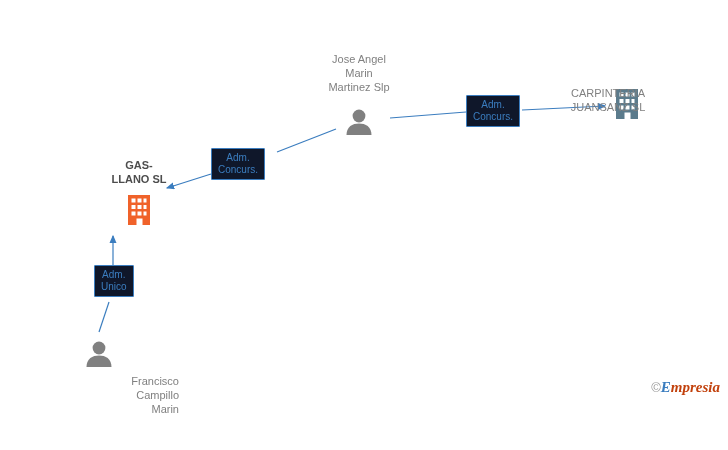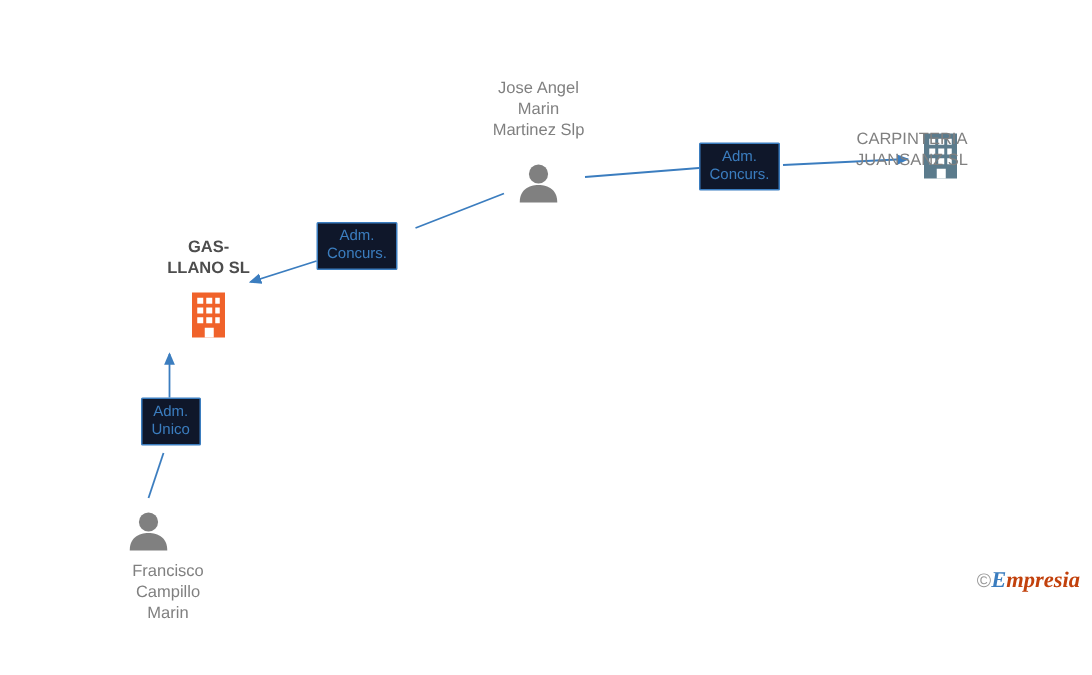--- a/index.html
+++ b/index.html
@@ -152,21 +152,21 @@
   </div>
   <div class="node-label bold" style="left:59px; top:158px;">GAS-
 LLANO SL</div>
 
   <div class="node" style="left:83px; top:340px;">
     <svg width="32" height="28" viewBox="0 0 32 28">
       <circle cx="16" cy="8" r="6.4" fill="#808080"></circle>
       <path d="M3.5 27 C3.5 18.5 9.5 15.4 16 15.4 C22.5 15.4 28.5 18.5 28.5 27 Z" fill="#808080"></path>
     </svg>
   </div>
-  <div class="node-label" style="left:32px; top:374px;">Francisco
+  <div class="node-label" style="left:19px; top:374px;text-align:right;">Francisco
 Campillo
 Marin</div>
 
   <div class="edge-label" style="left:466px; top:95px;">Adm.
 Concurs.</div>
   <div class="edge-label" style="left:211px; top:148px;">Adm.
 Concurs.</div>
   <div class="edge-label" style="left:94px; top:265px;">Adm.
 Unico</div>
 

